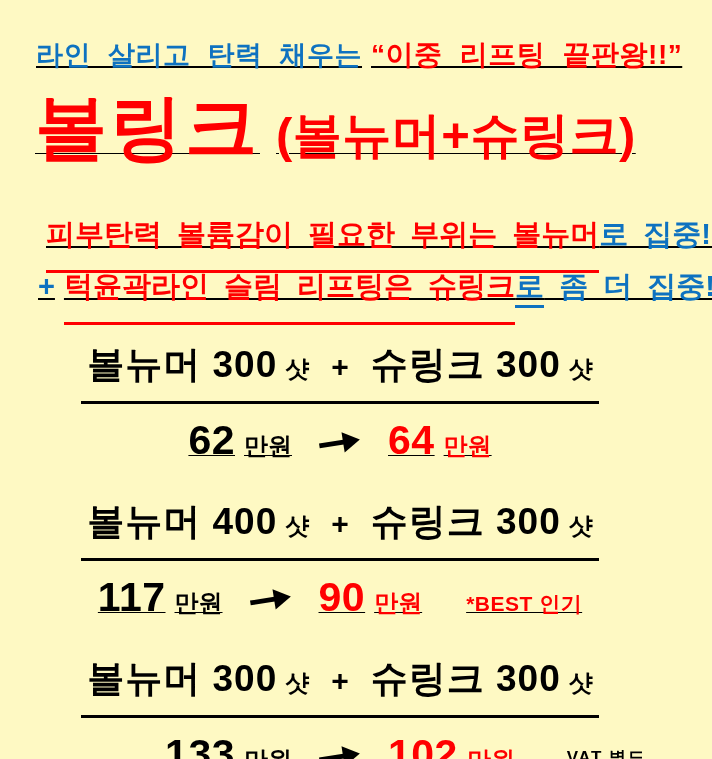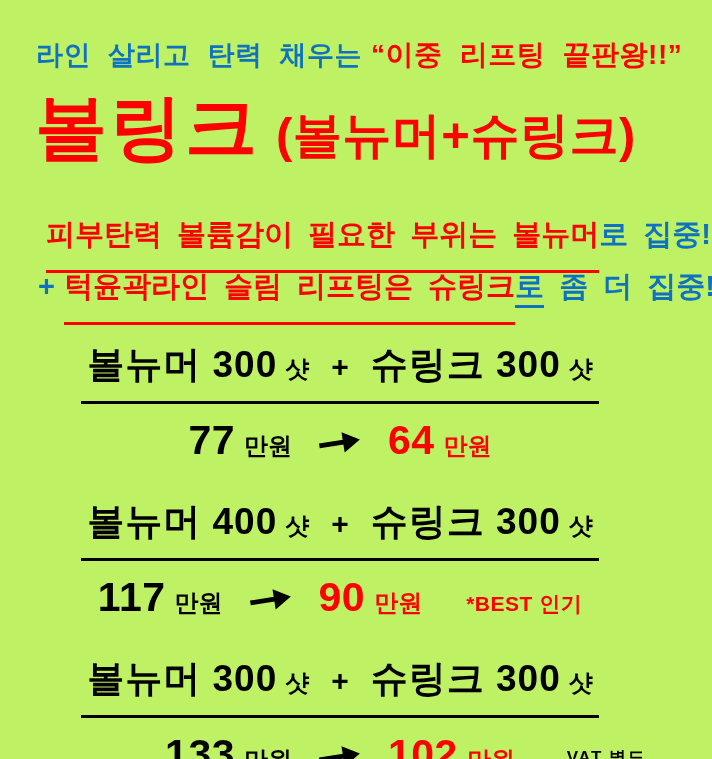--- a/index.html
+++ b/index.html
@@ -1,24 +1,25 @@
 <!DOCTYPE html>
 <html><head>
 <meta charset="utf-8">
 <style>
   html, body { margin: 0; padding: 0; background: #ffffff; }
   .page {
     position: relative;
     width: 712px;
     height: 759px;
-    background: #bef264;
+    background: #fef9c3;
     overflow: hidden;
     font-family: "Liberation Sans", "DejaVu Sans", sans-serif;
     font-weight: bold;
     color: #000000;
+    text-decoration: underline;
   }
 
   
   .tagline {
     margin: 38px 0 0 36px;
     font-size: 27px;
     line-height: 34px;
     letter-spacing: 0.5px;
     word-spacing: 9px;
     white-space: nowrap;
@@ -96,21 +97,21 @@
 
   <div class="points">
     <div class="point point-a"><span class="pt-prefix"></span><span class="pt-highlight">피부탄력 볼륨감이 필요한 부위는 볼뉴머</span><span class="pt-linked"></span><span class="pt-rest">로 집중!!</span></div>
     <div class="point point-b"><span class="pt-prefix">+</span><span class="pt-highlight">턱윤곽라인 슬림 리프팅은 슈링크</span><span class="pt-linked">로</span><span class="pt-rest"> 좀 더 집중!!</span></div>
   </div>
 
   <div class="offers">
 
     <div class="offer">
       <div class="combo"><span class="combo-name">볼뉴머 300</span><span class="combo-unit">샷</span><span class="combo-plus">+</span><span class="combo-name">슈링크 300</span><span class="combo-unit">샷</span></div>
-      <div class="price-row"><span class="price-num">77</span><span class="price-unit">만원</span><span class="arrow"><svg width="44" height="30" viewBox="0 0 44 30">
+      <div class="price-row"><span class="price-num">62</span><span class="price-unit">만원</span><span class="arrow"><svg width="44" height="30" viewBox="0 0 44 30">
               <g transform="rotate(-9 22 15)" fill="#000">
                 <rect x="1" y="13.3" width="26" height="4.8"></rect>
                 <polygon points="25,5.5 42,15.7 25,26"></polygon>
               </g>
             </svg></span><span class="price-num red">64</span><span class="price-unit red">만원</span></div>
     </div>
 
     <div class="offer">
       <div class="combo"><span class="combo-name">볼뉴머 400</span><span class="combo-unit">샷</span><span class="combo-plus">+</span><span class="combo-name">슈링크 300</span><span class="combo-unit">샷</span></div>
       <div class="price-row"><span class="price-num">117</span><span class="price-unit">만원</span><span class="arrow"><svg width="44" height="30" viewBox="0 0 44 30">

